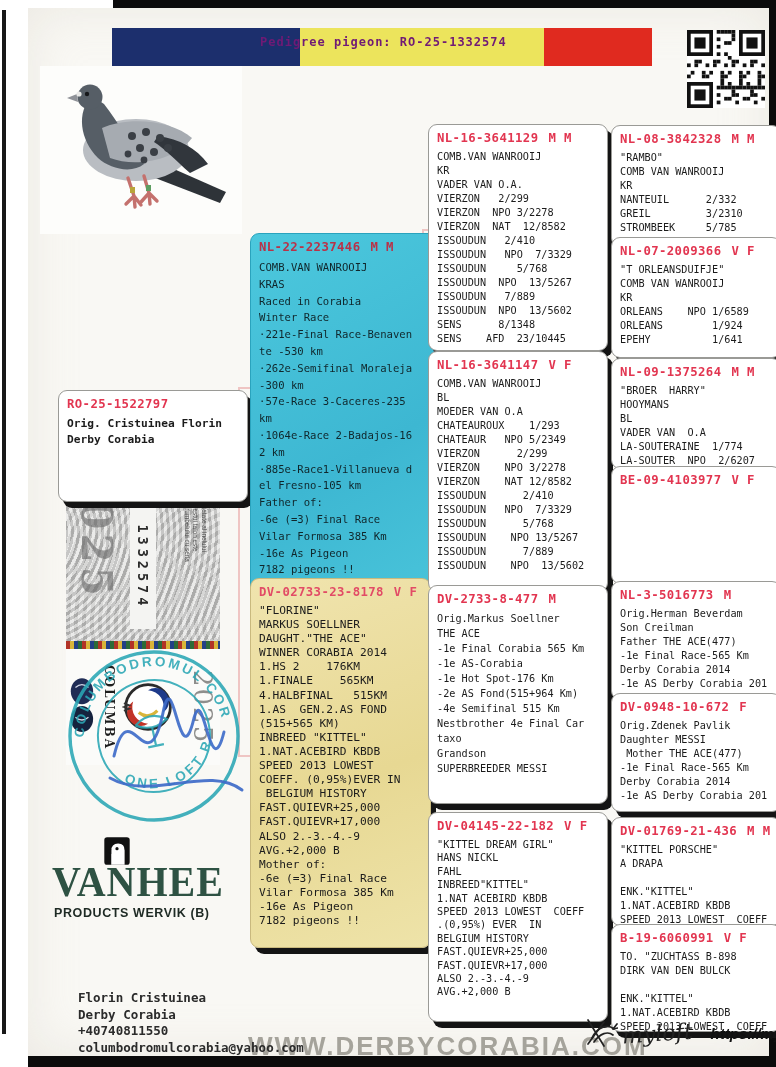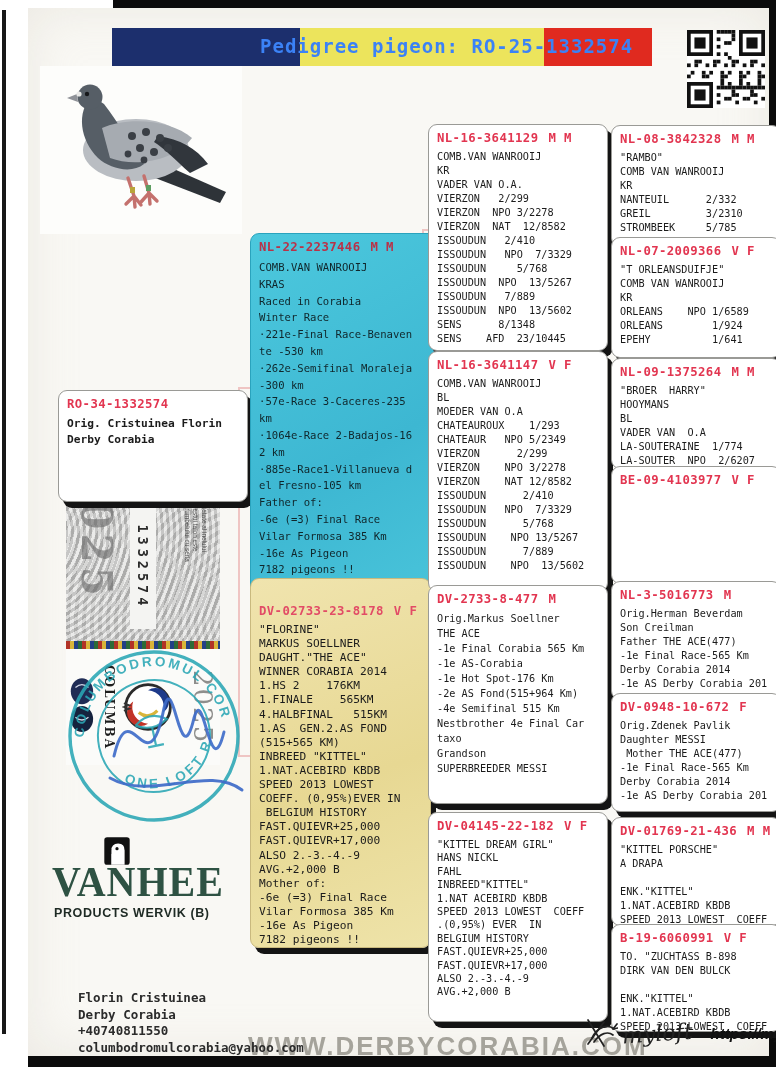--- a/index.html
+++ b/index.html
@@ -11,41 +11,41 @@
   .edge-top{position:absolute;left:113px;top:0;right:0;height:8px;background:#0b0b0b;}
   .edge-right{position:absolute;top:0;right:0;width:7px;bottom:0;background:#0b0b0b;}
   .edge-bottom{position:absolute;left:28px;right:0;bottom:0;height:11px;background:#0b0b0b;z-index:40;}
   .edge-left{position:absolute;left:2px;top:10px;width:4px;height:96%;background:#181818;}
 
   
   .flag{position:absolute;left:112px;top:28px;height:38px;display:flex;}
   .flag .b{width:188px;background:#1c2f6d;}
   .flag .y{width:244px;background:#ece45c;}
   .flag .r{width:108px;background:#e02a1f;}
-  .page-title{position:absolute;left:260px;top:35px;font-size:19px;font-weight:bold;
-              letter-spacing:1px;color:#3b82f6;z-index:5;}
+  .page-title{position:absolute;left:260px;top:35px;font-size:12px;font-weight:bold;
+              letter-spacing:1px;color:#701a75;z-index:5;}
 
   
   .qr{position:absolute;left:687px;top:30px;width:78px;height:78px;background:#fff;}
 
   
   .photo{position:absolute;left:40px;top:66px;width:202px;height:168px;background:#fdfdfb;}
 
   
   .pbox{position:absolute;background:#fff;border:1px solid #9a9a96;border-radius:9px;
         box-shadow:5px 6px 0 0 #141414;padding:6px 8px;overflow:hidden;z-index:3;}
   .pbox .ring{color:#e23550;font-weight:bold;font-size:12.3px;letter-spacing:.4px;
               margin-bottom:5px;display:flex;gap:10px;white-space:pre;}
   .pbox pre.body{margin:0;font-family:inherit;font-size:10.2px;line-height:14px;
                  color:#1b1b1b;white-space:pre;overflow:hidden;}
   .pbox.cyan{background:linear-gradient(150deg,#4cc8dd,#3db7d2 60%,#49c4da);border-color:#2aa3bd;margin-top:28px;}
   .pbox.cyan .ring{color:#b93248;}
   .pbox.cyan pre.body{font-size:10.6px;line-height:16.8px;color:#10262b;}
   .pbox.tan{background:linear-gradient(160deg,#f0e4ae,#e7d893 55%,#eee3a9);border-color:#c9b97e;}
-  .pbox.tan .ring{color:#e24b66;margin-top:19px;}
+  .pbox.tan .ring{color:#e24b66;}
   .pbox.tan pre.body{font-size:11.2px;line-height:14.1px;}
   .pbox.subject pre.body{font-size:11.2px;line-height:16px;font-weight:bold;}
   .pbox.dv3 pre.body{line-height:15px;}
   .pbox.dv4 pre.body{line-height:13.4px;}
 
   
   .cn{position:absolute;background:#efc5c3;z-index:1;}
 
   
   .talon{position:absolute;left:66px;top:459px;width:154px;z-index:2;}
@@ -263,21 +263,21 @@
 <div class="cn" style="left:413px;top:797px;width:11px;height:2px"></div>
 <div class="cn" style="left:422px;top:689px;width:2px;height:218px"></div>
 <div class="cn" style="left:422px;top:689px;width:7px;height:2px"></div>
 <div class="cn" style="left:422px;top:905px;width:7px;height:2px"></div>
 <div class="cn" style="left:230px;top:469px;width:9px;height:2px"></div>
 <div class="cn" style="left:238px;top:387px;width:2px;height:370px"></div>
 <div class="cn" style="left:238px;top:387px;width:13px;height:2px"></div>
 <div class="cn" style="left:238px;top:755px;width:13px;height:2px"></div>
 
 <div class="pbox subject" style="left:58px;top:390px;width:172px;height:98px">
-  <div class="ring"><span>RO-34-1332574</span></div>
+  <div class="ring"><span>RO-25-1522797</span></div>
   <pre class="body">Orig. Cristuinea Florin
 Derby Corabia</pre>
 </div>
 
 <div class="pbox cyan" style="left:250px;top:205px;width:170px;height:357px">
   <div class="ring"><span>NL-22-2237446</span><span>M M</span></div>
   <pre class="body">COMB.VAN WANROOIJ
 KRAS
 Raced in Corabia
 Winter Race

